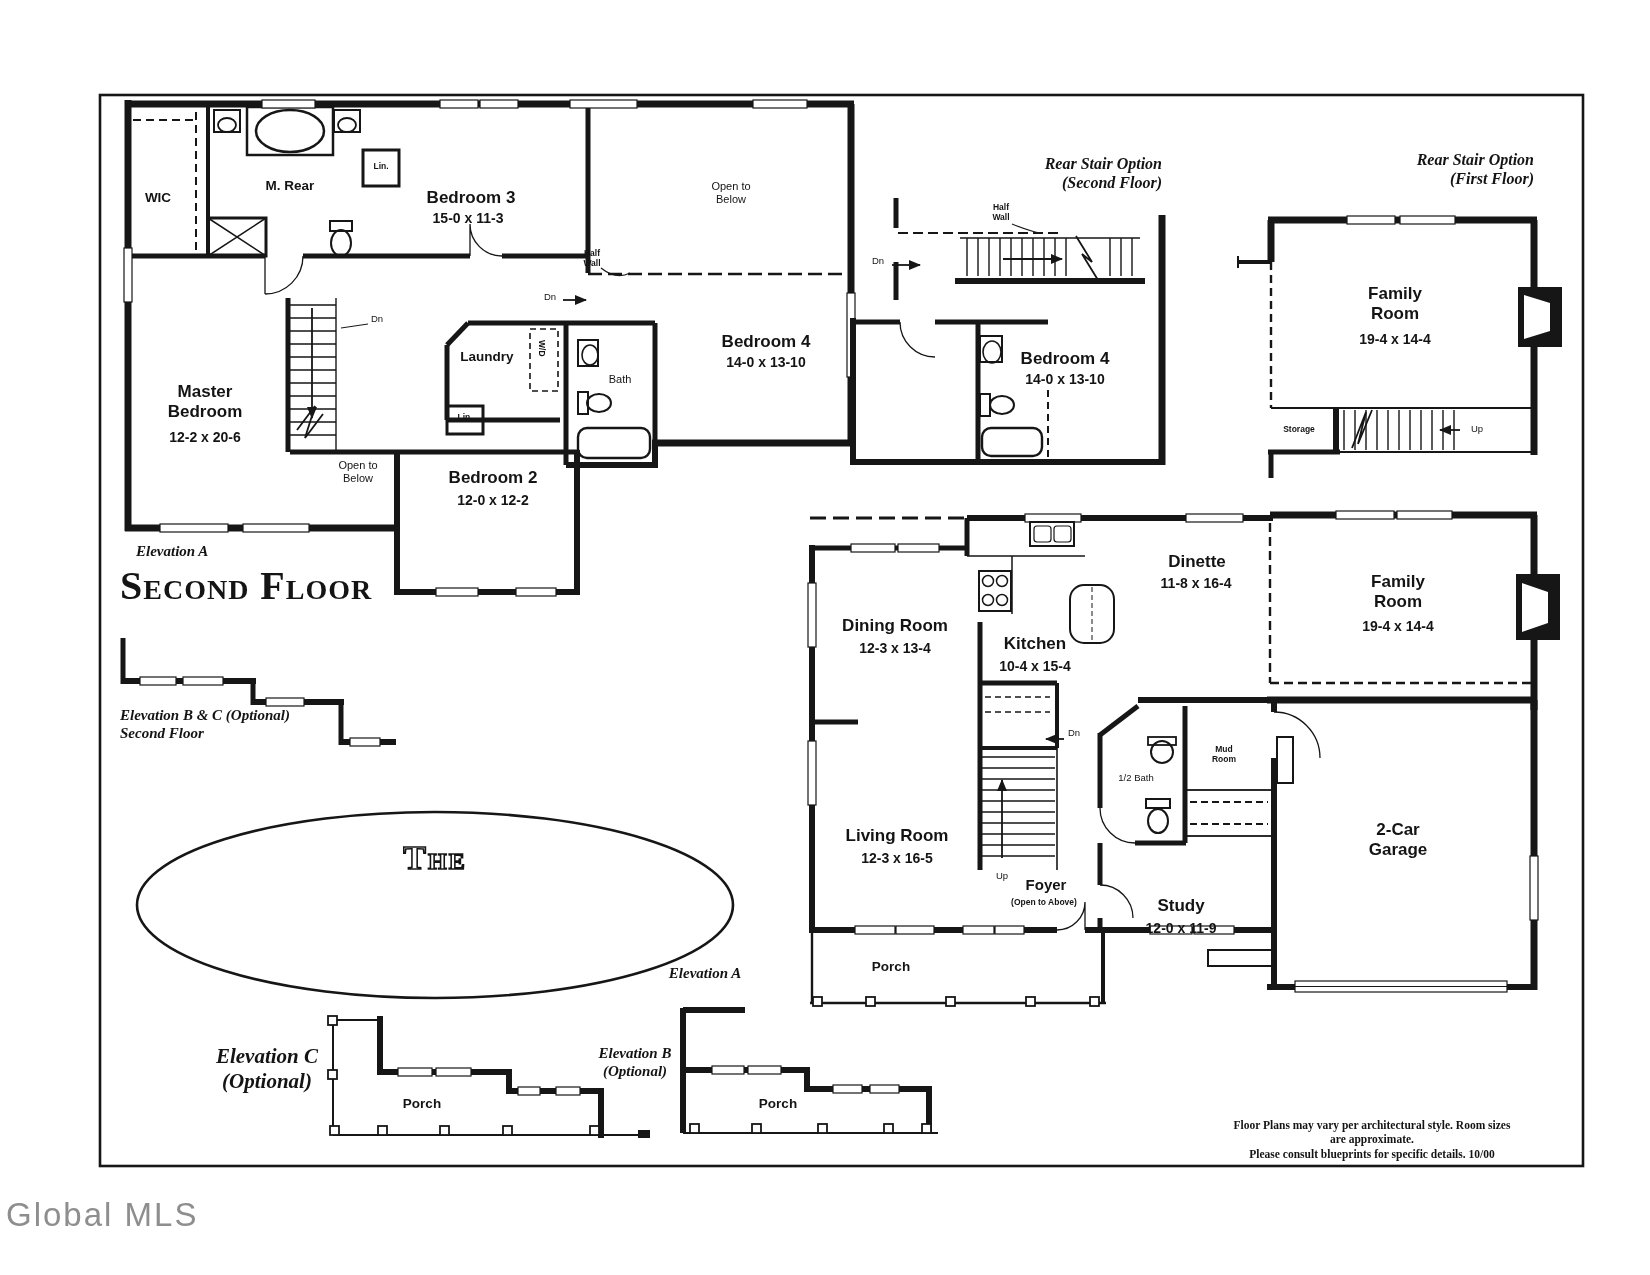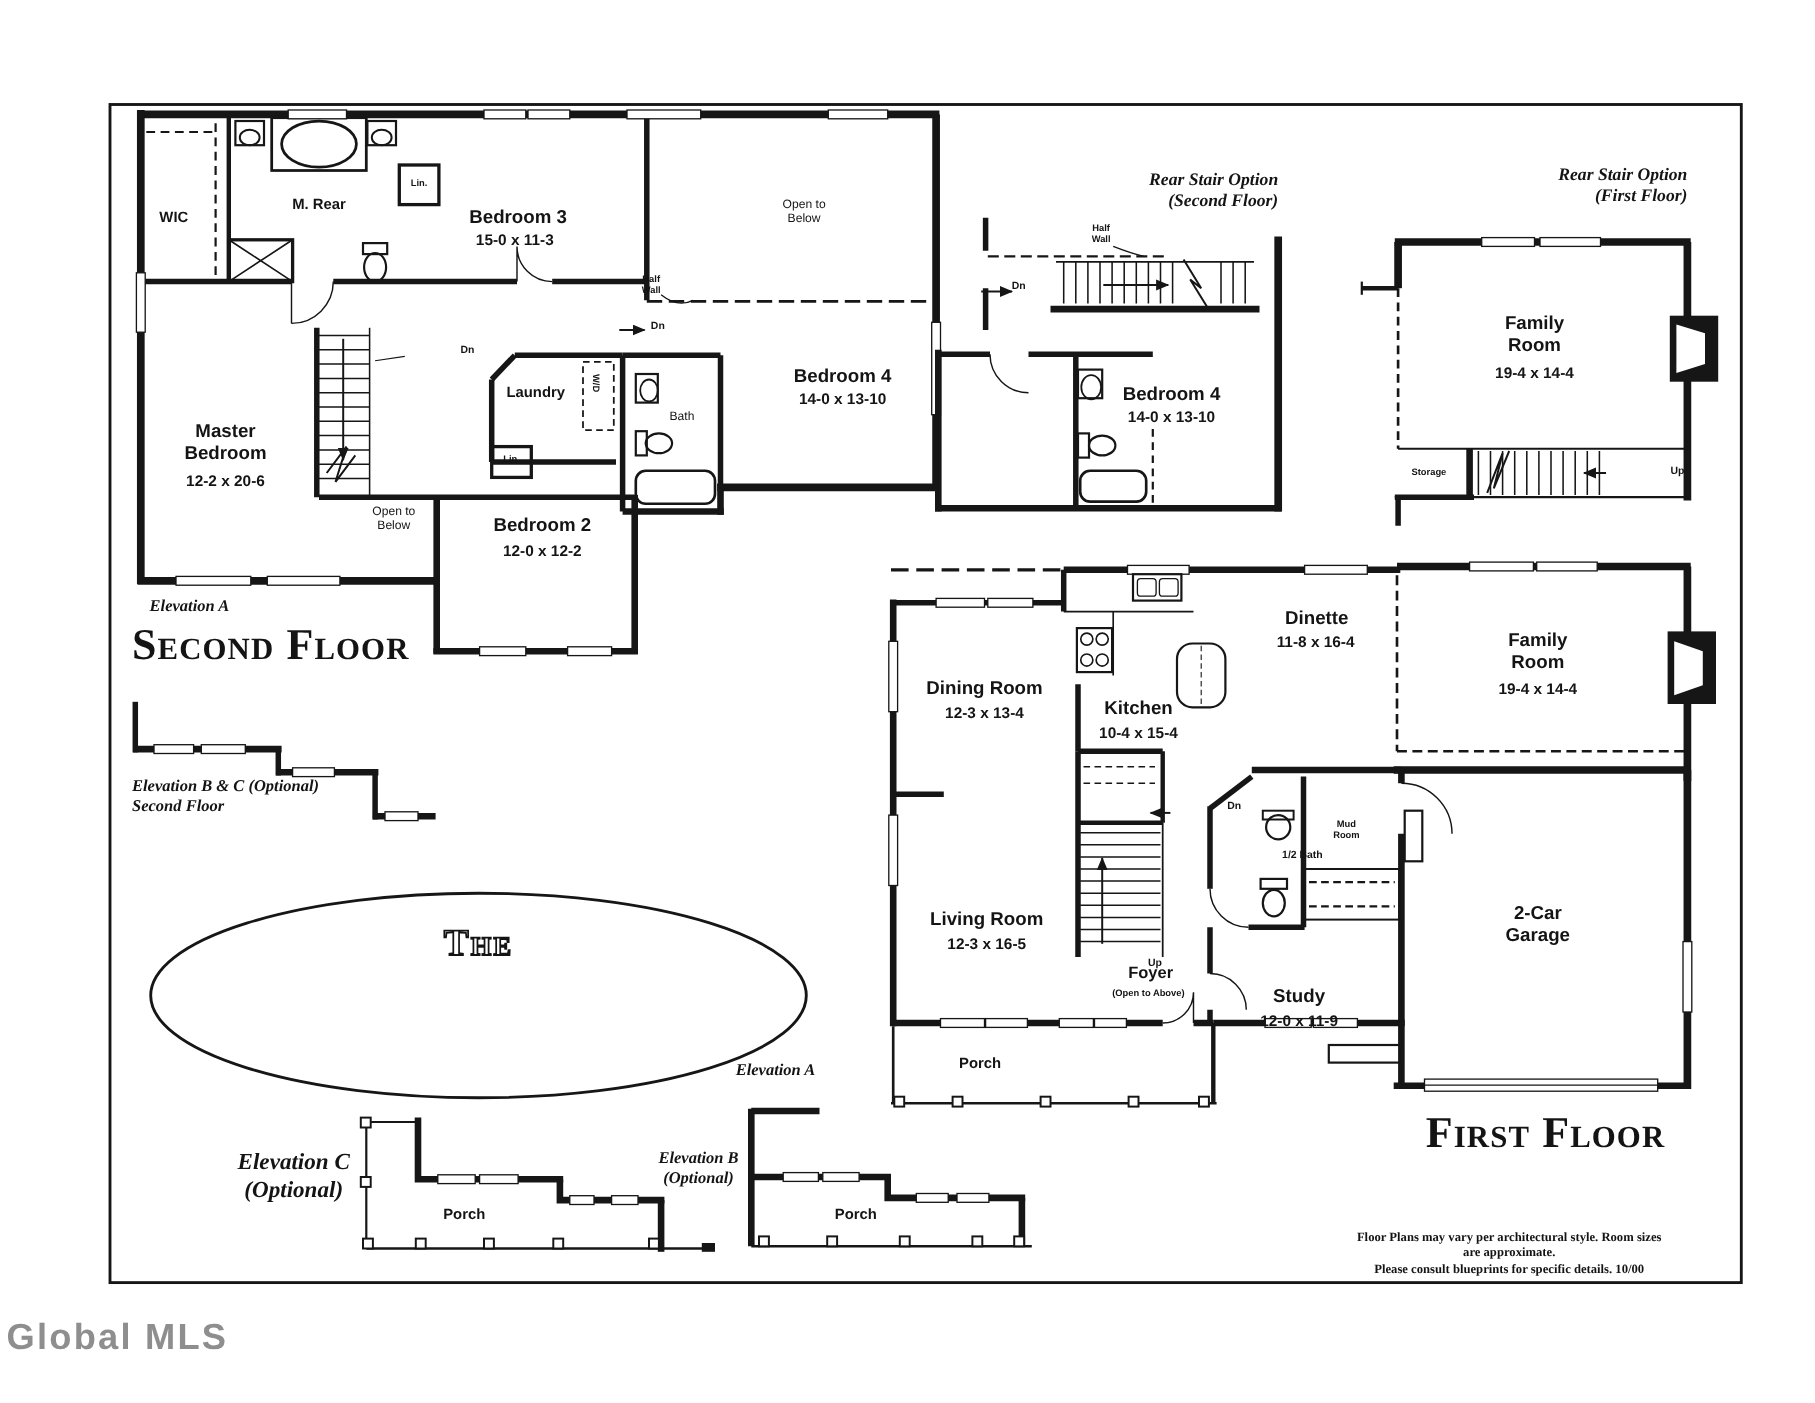--- a/index.html
+++ b/index.html
@@ -6,32 +6,32 @@
   .sheet{position:relative;width:1650px;height:1275px;background:#fff;overflow:hidden;
          font-family:"Liberation Sans",sans-serif;color:#141414;}
   svg{position:absolute;left:0;top:0;}
   .lbl{position:absolute;white-space:pre-line;line-height:1.18;color:#141414;}
   .ctr{transform:translateX(-50%);text-align:center;}
   .rgt{text-align:right;}
   .room{font-size:17px;font-weight:bold;}
   .dim{font-size:14px;font-weight:bold;}
   .sm{font-size:13.5px;font-weight:bold;}
   .sm2{font-size:11px;font-weight:normal;}
-  .tiny{font-size:9.5px;font-weight:bold;margin-left:48px;}
+  .tiny{font-size:9.5px;font-weight:normal;}
   .micro{font-size:8.5px;font-weight:bold;}
   .ital{font-family:"Liberation Serif",serif;font-style:italic;font-weight:bold;font-size:16px;line-height:1.2;}
   .head{font-family:"Liberation Serif",serif;font-variant:small-caps;font-weight:bold;
         font-size:40px;letter-spacing:1px;line-height:1;}
   .fine{font-family:Liberation Serif, serif;font-size:11.5px;font-weight:bold;line-height:1.25;}
   .vert{writing-mode:vertical-rl;}
   .logo-the{font-family:"Liberation Serif",serif;font-variant:small-caps;font-weight:bold;
             font-size:34px;color:#fff;-webkit-text-stroke:1.6px #141414;letter-spacing:2px;}
   .logo-name{font-family:"Liberation Serif",serif;font-variant:small-caps;font-weight:bold;
              font-size:56px;color:#fff;-webkit-text-stroke:1.8px #141414;letter-spacing:5px;white-space:nowrap;}
-  .wm{font-size:33px;color:#8e8e8e;letter-spacing:2px;font-weight:bold;}
+  .wm{font-size:33px;color:#8e8e8e;letter-spacing:2px;font-weight:normal;}
   
   .w{stroke:#161616;fill:none;stroke-linecap:butt;}
   .win{fill:#fff;stroke:#161616;stroke-width:1.2;}
   .fx{stroke:#161616;fill:none;stroke-width:2;}
   .post{fill:#fff;stroke:#161616;stroke-width:1.8;}
 </style>
 </head>
 <body>
 
 <div class="sheet">
@@ -388,21 +388,20 @@
 <div class="lbl micro ctr" style="left:1044px;top:897px">(Open to Above)</div>
 <div class="lbl tiny ctr" style="left:1136px;top:772px">1/2 Bath</div>
 <div class="lbl micro ctr" style="left:1224px;top:744px">Mud
 Room</div>
 <div class="lbl room ctr" style="left:1181px;top:896px">Study</div>
 <div class="lbl dim ctr" style="left:1181px;top:920px">12-0 x 11-9</div>
 <div class="lbl room ctr" style="left:1398px;top:820px">2-Car
 Garage</div>
 <div class="lbl sm ctr" style="left:891px;top:959px">Porch</div>
 <div class="lbl ital ctr" style="left:705px;top:964px;font-size:15px">Elevation A</div>
-<div class="lbl head ctr" style="left:1405px;top:1010px">First Floor</div>
 <div class="lbl fine ctr" style="left:1372px;top:1118px">Floor Plans may vary per architectural style.  Room sizes are approximate.
 Please consult blueprints for specific details.  10/00</div>
 
 <div class="lbl ital ctr" style="left:267px;top:1044px;font-size:21px">Elevation C
 (Optional)</div>
 <div class="lbl sm ctr" style="left:422px;top:1096px">Porch</div>
 <div class="lbl ital ctr" style="left:635px;top:1044px;font-size:15px">Elevation B
 (Optional)</div>
 <div class="lbl sm ctr" style="left:778px;top:1096px">Porch</div>
 

